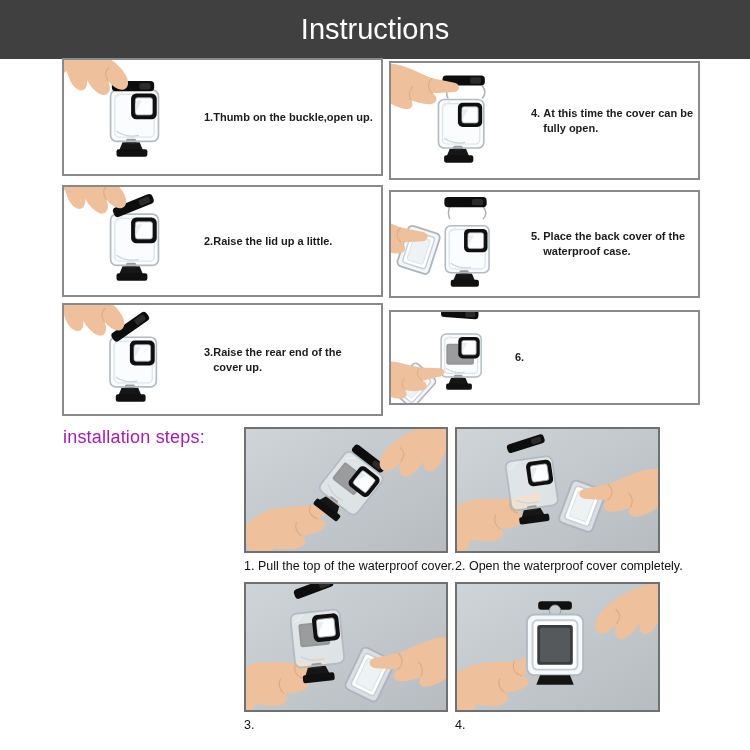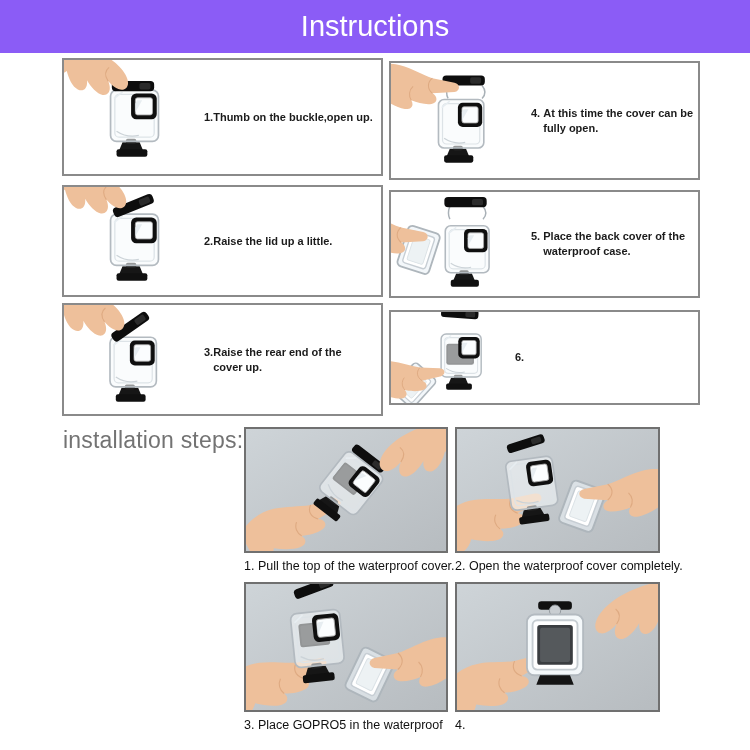--- a/index.html
+++ b/index.html
@@ -1,42 +1,42 @@
 <!DOCTYPE html>
 <html><head>
 <meta charset="utf-8">
 <style>
   *{margin:0;padding:0;box-sizing:border-box}
   html,body{background:#fff}
   body{width:750px;height:750px;font-family:"Liberation Sans",sans-serif;position:relative;overflow:hidden}
   .page{position:absolute;left:0;top:0;width:750px;height:750px;background:#ffffff}
 
   
-  .titlebar{position:absolute;left:0;top:0;width:750px;height:53px;background:#8b5cf6;display:flex;align-items:center;justify-content:center}
+  .titlebar{position:absolute;left:0;top:0;width:750px;height:59px;background:#404040;display:flex;align-items:center;justify-content:center}
   .title{color:#fff;font-size:29px;line-height:1;font-weight:400}
 
   
   .panel{position:absolute;background:#fff;border:2px solid #8a8a8a;display:flex}
   .p1{left:62px;top:58px;width:321px;height:118px}
   .p2{left:62px;top:185px;width:321px;height:112px}
   .p3{left:62px;top:303px;width:321px;height:113px}
   .p4{left:389px;top:61px;width:311px;height:119px}
   .p5{left:389px;top:190px;width:311px;height:108px}
   .p6{left:389px;top:310px;width:311px;height:95px}
   .illus{flex:none;width:138px;position:relative}
   .p6 .illus{width:122px}
   .illus svg{position:absolute;left:0;top:0;width:100%;height:100%;overflow:hidden}
   .cap{flex:1;display:flex;align-items:center;padding:4px 4px 4px 2px}
   .cap-inner{display:flex;align-items:flex-start;font-size:11px;font-weight:bold;color:#1b1b1b;line-height:1.35}
   .num{white-space:pre;flex:none}
   .l1,.l2{display:block}
   .l2:empty{display:none}
 
   
-  .install-heading{position:absolute;left:63px;top:427px;font-size:23px;font-weight:400;color:#737373;letter-spacing:.2px}
+  .install-heading{position:absolute;left:63px;top:427px;font-size:18px;font-weight:400;color:#a21caf;letter-spacing:.2px}
   .shot{position:absolute}
   .s1{left:244px;top:427px;width:204px}
   .s2{left:455px;top:427px;width:205px}
   .s3{left:244px;top:582px;width:204px}
   .s4{left:455px;top:582px;width:205px}
   .photo{border:2px solid #707070;background:#c3c9cd;position:relative;overflow:hidden}
   .s1 .photo,.s2 .photo{height:126px}
   .s3 .photo,.s4 .photo{height:130px}
   .photo svg{display:block;width:100%;height:100%}
   .shot figcaption{margin-top:6px}
@@ -284,21 +284,20 @@
             <use href="#lid" transform="translate(26,6) rotate(-14)"></use>
           </g>
           <use href="#door" transform="translate(120,62) rotate(26)"></use>
           <use href="#handL" transform="translate(232,48) scale(-1,1)"></use>
         </svg>
       </div>
       <figcaption>
         <span class="cap-inner">
           <span class="num">3. </span>
           <span class="lines">
-              <span class="l1">Place GOPRO5 in the waterproof</span>
             </span>
         </span>
       </figcaption>
     </figure>
 
     <figure class="shot s4">
       <div class="photo">
         <svg viewBox="0 0 204 126" preserveAspectRatio="none" aria-label="hands covering the lock of the case">
           <rect x="0" y="0" width="204" height="126" fill="url(#photoBg)"></rect>
           <use href="#handL" transform="translate(-20,92) rotate(-26)"></use>

